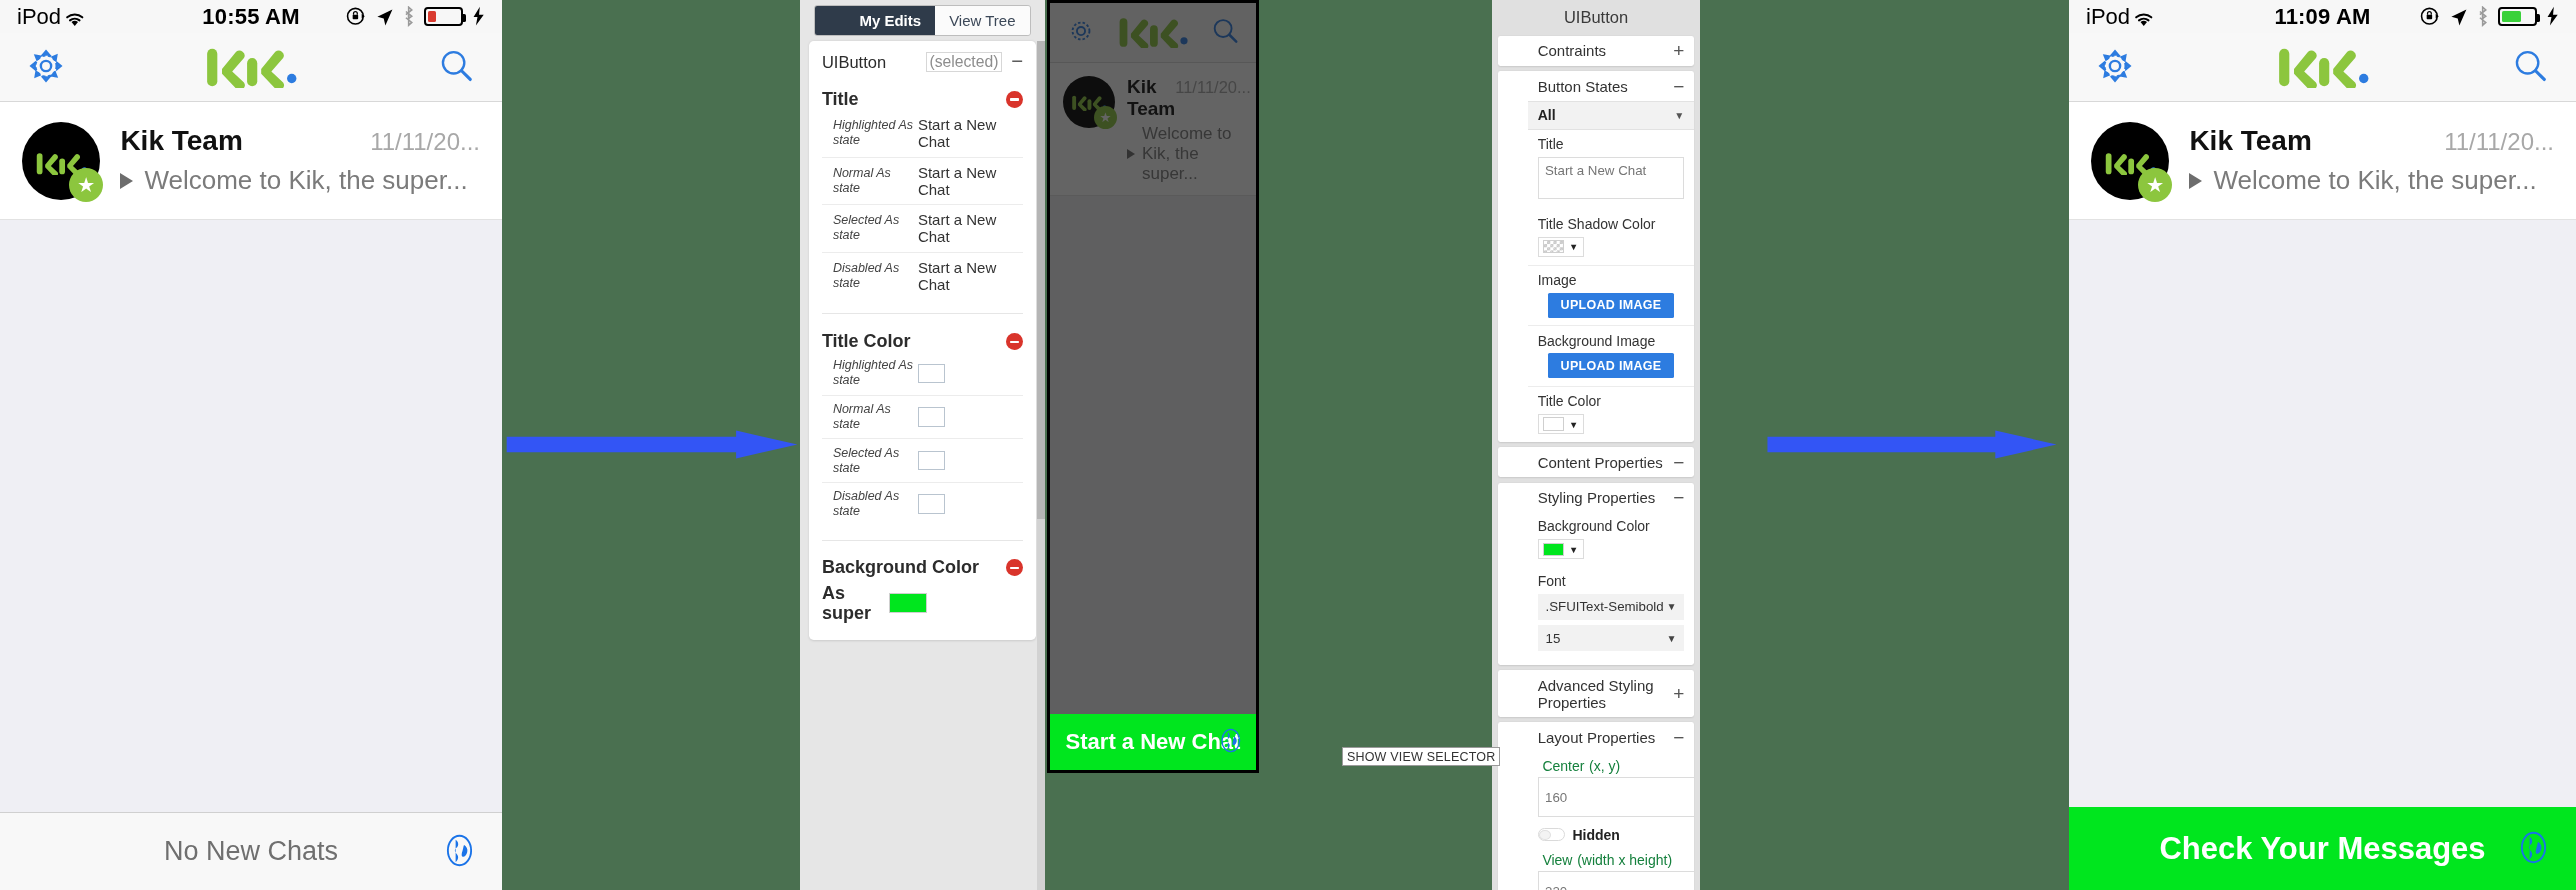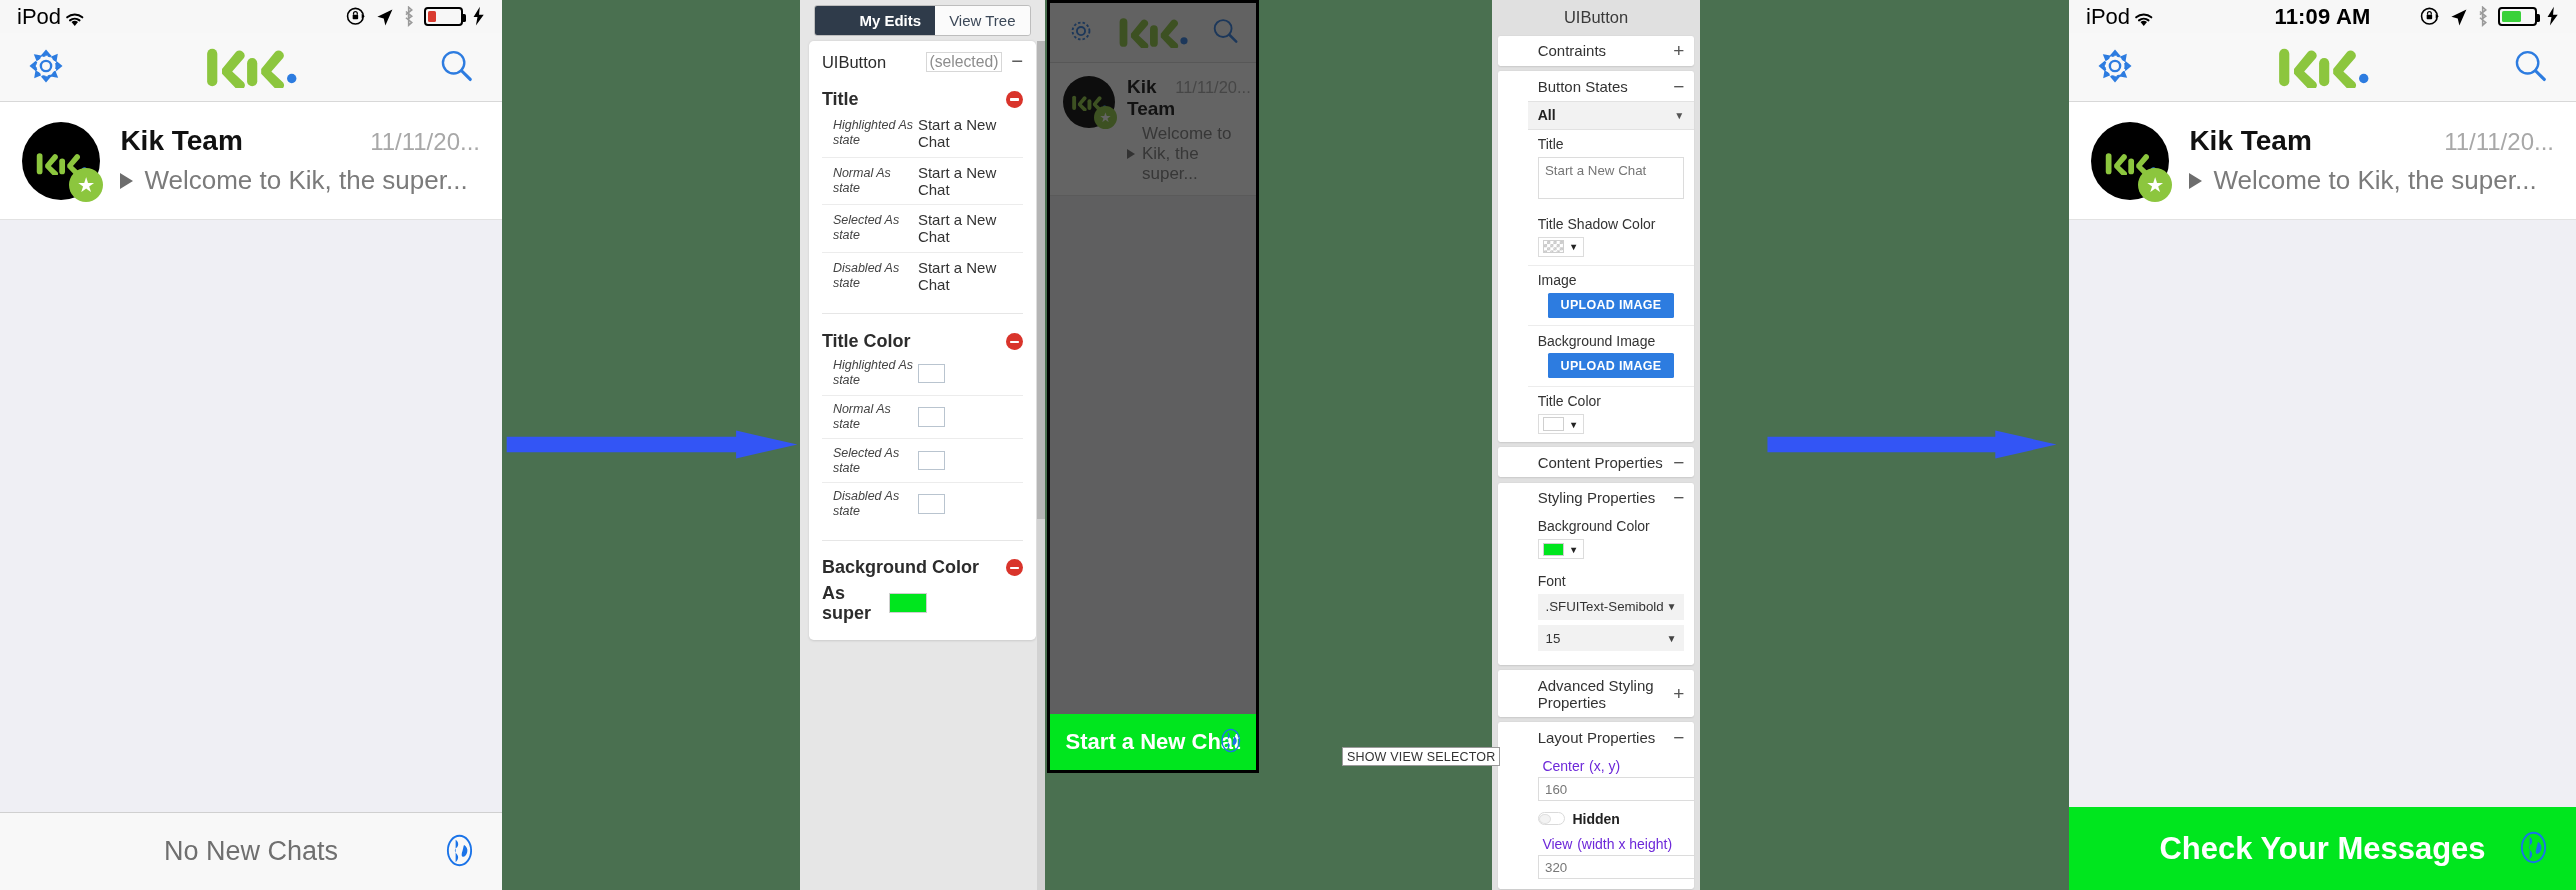--- a/index.html
+++ b/index.html
@@ -255,23 +255,23 @@
     font-family:"Liberation Sans", sans-serif; cursor:pointer;
   }
   .fld-divider { border-top:0.8px solid #ececec; }
   .selectbox {
     width:100%; background:#f2f2f2; border:none; font-size:13.3px; color:#333;
     padding:5.5px 7.8px; display:flex; align-items:center; margin-bottom:5.5px;
     font-family:"Liberation Sans", sans-serif;
   }
   .selectbox .car { margin-left:auto; font-size:10.2px; color:#444; }
   .lay-lab { font-size:14px; font-weight:700; color:#222; padding:6.3px 9.4px 3.1px 9.4px; }
-  .lay-lab span { font-weight:400; color:#6d28d9; margin-left:4.7px; }
+  .lay-lab span { font-weight:400; color:#15803d; margin-left:4.7px; }
   .two-in { display:flex; align-items:center; gap:4.7px; padding:0 9.4px; }
-  .tin { flex:1; height:24px; border:0.8px solid #dcdcdc; background:#fff;
+  .tin { flex:1; height:40px; border:0.8px solid #dcdcdc; background:#fff;
     font-size:13.3px; color:#777; padding:0 6.3px;
     font-family:"Liberation Sans", sans-serif; }
   .toggle-row { display:flex; align-items:center; gap:7.8px; padding:9.4px 9.4px; }
   .toggle { width:27px; height:13.3px; border-radius:7px; background:#fff;
     border:0.8px solid #dadada; position:relative; }
   .toggle i { position:absolute; left:0.8px; top:0.8px; width:11.8px; height:10.2px;
     border-radius:50%; background:#f3f3f3; border:0.8px solid #e0e0e0; }
   .toggle-row .t-lab { font-size:14px; font-weight:700; color:#222; }
 
   
@@ -286,20 +286,21 @@
     <div class="sb-left">
       <span>iPod</span>
       <span class="wifi-ic">
         <svg viewBox="0 0 30 22" width="23.5" height="17">
           <path d="M15 19.5l-4.2-5.2a6.6 6.6 0 0 1 8.4 0z" fill="#000"></path>
           <path d="M5.2 8.2a15 15 0 0 1 19.6 0" stroke="#000" stroke-width="2.6" fill="none" stroke-linecap="round"></path>
           <path d="M8.8 12.1a10 10 0 0 1 12.4 0" stroke="#000" stroke-width="2.6" fill="none" stroke-linecap="round"></path>
         </svg>
       </span>
     </div>
+    <div class="sb-center">10:55 AM</div>
     <div class="sb-right">
       <span class="lock-ic">
         <svg viewBox="0 0 26 26" width="20.4" height="20.4">
           <circle cx="12" cy="13" r="10" fill="none" stroke="#000" stroke-width="2"></circle>
           <rect x="8.5" y="11" width="7" height="6" rx="1" fill="#000"></rect>
           <path d="M9.6 11V9.6a2.4 2.4 0 0 1 4.8 0V11" fill="none" stroke="#000" stroke-width="1.6"></path>
           <path d="M20 10l4 3-4 3z" fill="#000"></path>
         </svg>
       </span>
       <span class="loc-ic">

